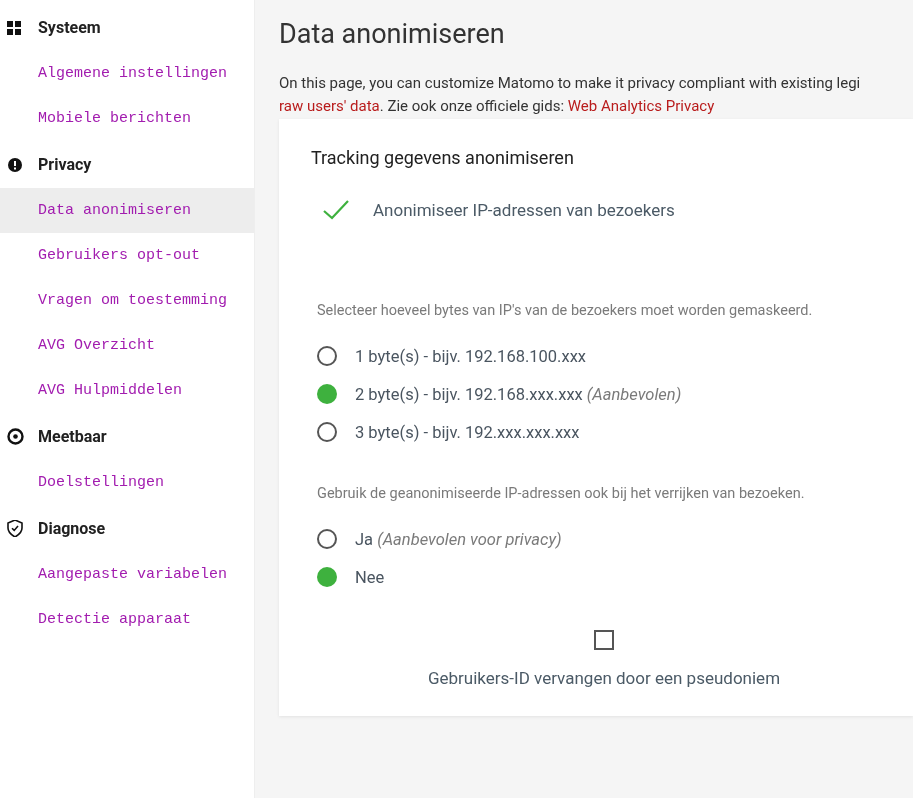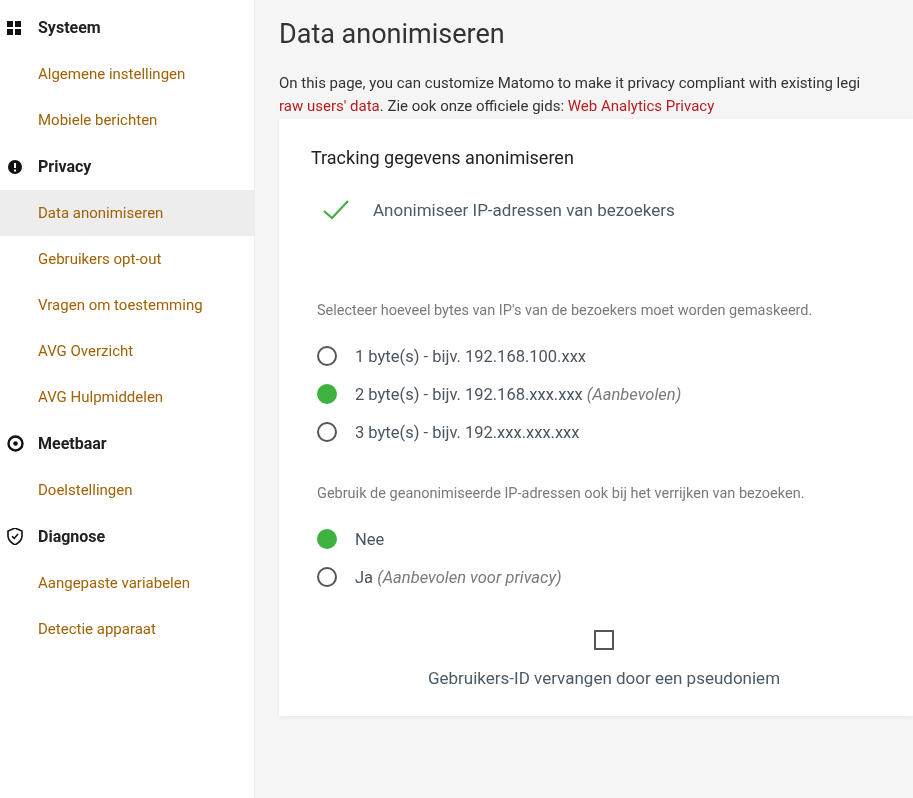--- a/index.html
+++ b/index.html
@@ -31,22 +31,23 @@
   }
   .nav-section-header .icon-wrap {
     width: 18px;
     display: flex;
     align-items: center;
     justify-content: center;
   }
   .nav-item {
     padding: 14px 18px 14px 38px;
     font-size: 15px;
-    color: #a16207;
+    color: #a21caf;
     cursor: pointer;
+    font-family: Liberation Mono, monospace;
   }
   .nav-item.active { background: #ededed; }
   .main {
     flex: 1;
     padding: 18px 0 0 24px;
     overflow: hidden;
   }
   .page-title {
     font-size: 27px;
     font-weight: 400;
@@ -228,26 +229,26 @@
       </div>
       <div class="radio-row">
         <span class="radio-circle"></span>
         <span class="radio-text"><span>3 byte(s) - bijv. 192.xxx.xxx.xxx</span><span class="radio-hint"></span></span>
       </div>
     </div>
 
     <div class="field-label">Gebruik de geanonimiseerde IP-adressen ook bij het verrijken van bezoeken.</div>
     <div class="radio-group">
       <div class="radio-row">
+        <span class="radio-circle"></span>
+        <span class="radio-text"><span>Ja </span><span class="radio-hint">(Aanbevolen voor privacy)</span></span>
+      </div>
+      <div class="radio-row">
         <span class="radio-circle selected"></span>
         <span class="radio-text"><span>Nee</span><span class="radio-hint"></span></span>
-      </div>
-      <div class="radio-row">
-        <span class="radio-circle"></span>
-        <span class="radio-text"><span>Ja </span><span class="radio-hint">(Aanbevolen voor privacy)</span></span>
       </div>
     </div>
 
     <div class="checkbox-row">
       <span class="checkbox-box"></span>
       <span class="checkbox-text">Gebruikers-ID vervangen door een pseudoniem</span>
     </div>
 
   </div>
 </main>

